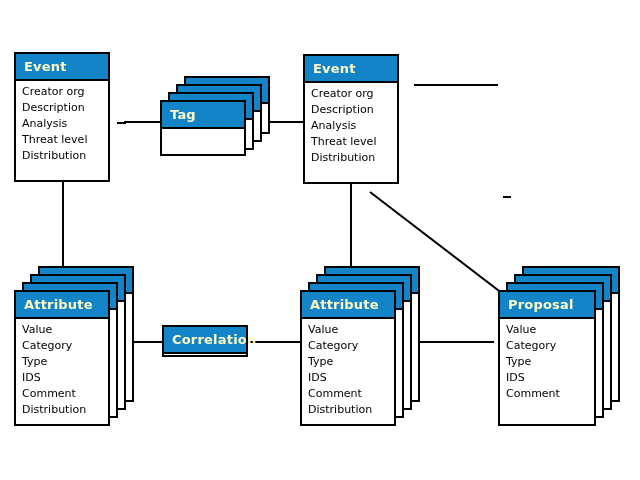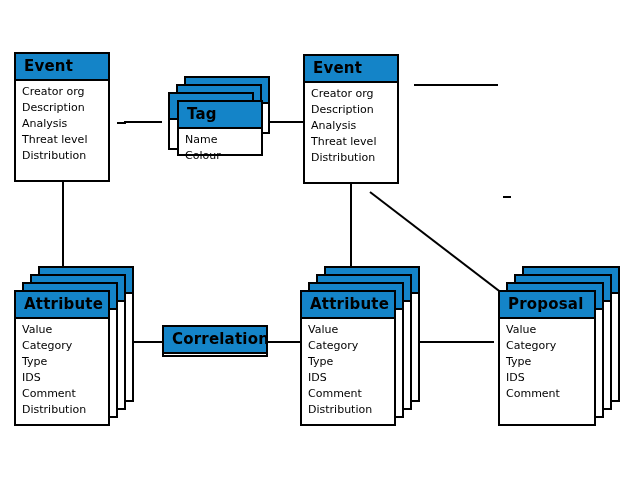--- a/index.html
+++ b/index.html
@@ -23,23 +23,23 @@
   .entity {
     position: absolute;
     box-sizing: border-box;
     border: 2px solid #000000;
     background: #ffffff;
     z-index: 20;
   }
   .entity-header {
     box-sizing: border-box;
     background: #1484c8;
-    color: #000000;
+    color: #fef9c3;
     font-weight: bold;
-    font-size: 15px;
+    font-size: 13px;
     line-height: 13px;
     padding: 6px 12px 6px 8px;
     border-bottom: 2px solid #000000;
     white-space: nowrap;
     letter-spacing: 0.2px;
   }
   .entity-body {
     box-sizing: border-box;
     padding: 3px 0 6px 6px;
   }
@@ -147,27 +147,23 @@
   <div class="stack" style="left:160px; top:76px; width:110px; height:80px;">
     <div class="shadow" style="left:24px; top:0px; width:86px; height:58px;">
       <div class="sh-head"></div>
     </div>
     <div class="shadow" style="left:16px; top:8px; width:86px; height:58px;">
       <div class="sh-head"></div>
     </div>
     <div class="shadow" style="left:8px; top:16px; width:86px; height:58px;">
       <div class="sh-head"></div>
     </div>
-    <div class="front" style="left:17px; top:24px; width:86px;">
+    <div class="front" style="left:0px; top:24px; width:86px;">
       <div class="entity" style="width:86px; height:56px;">
         <div class="entity-header">Tag</div>
-        <div class="entity-body">
-          <div class="field">Name</div>
-          <div class="field">Colour</div>
-        </div>
       </div>
     </div>
   </div>
 
   <div class="entity" style="left:303px; top:54px; width:96px; height:130px;">
     <div class="entity-header">Event</div>
     <div class="entity-body">
       <div class="field">Creator org</div>
       <div class="field">Description</div>
       <div class="field">Analysis</div>
@@ -195,21 +191,21 @@
           <div class="field">Category</div>
           <div class="field">Type</div>
           <div class="field">IDS</div>
           <div class="field">Comment</div>
           <div class="field">Distribution</div>
         </div>
       </div>
     </div>
   </div>
 
-  <div class="entity" style="left:162px; top:325px; width:106px; height:32px;">
+  <div class="entity" style="left:162px; top:325px; width:86px; height:32px;">
     <div class="entity-header">Correlation</div>
     <div class="entity-body empty"></div>
   </div>
 
   <div class="stack" style="left:300px; top:266px; width:120px; height:160px;">
     <div class="shadow" style="left:24px; top:0px; width:96px; height:136px;">
       <div class="sh-head"></div>
     </div>
     <div class="shadow" style="left:16px; top:8px; width:96px; height:136px;">
       <div class="sh-head"></div>

